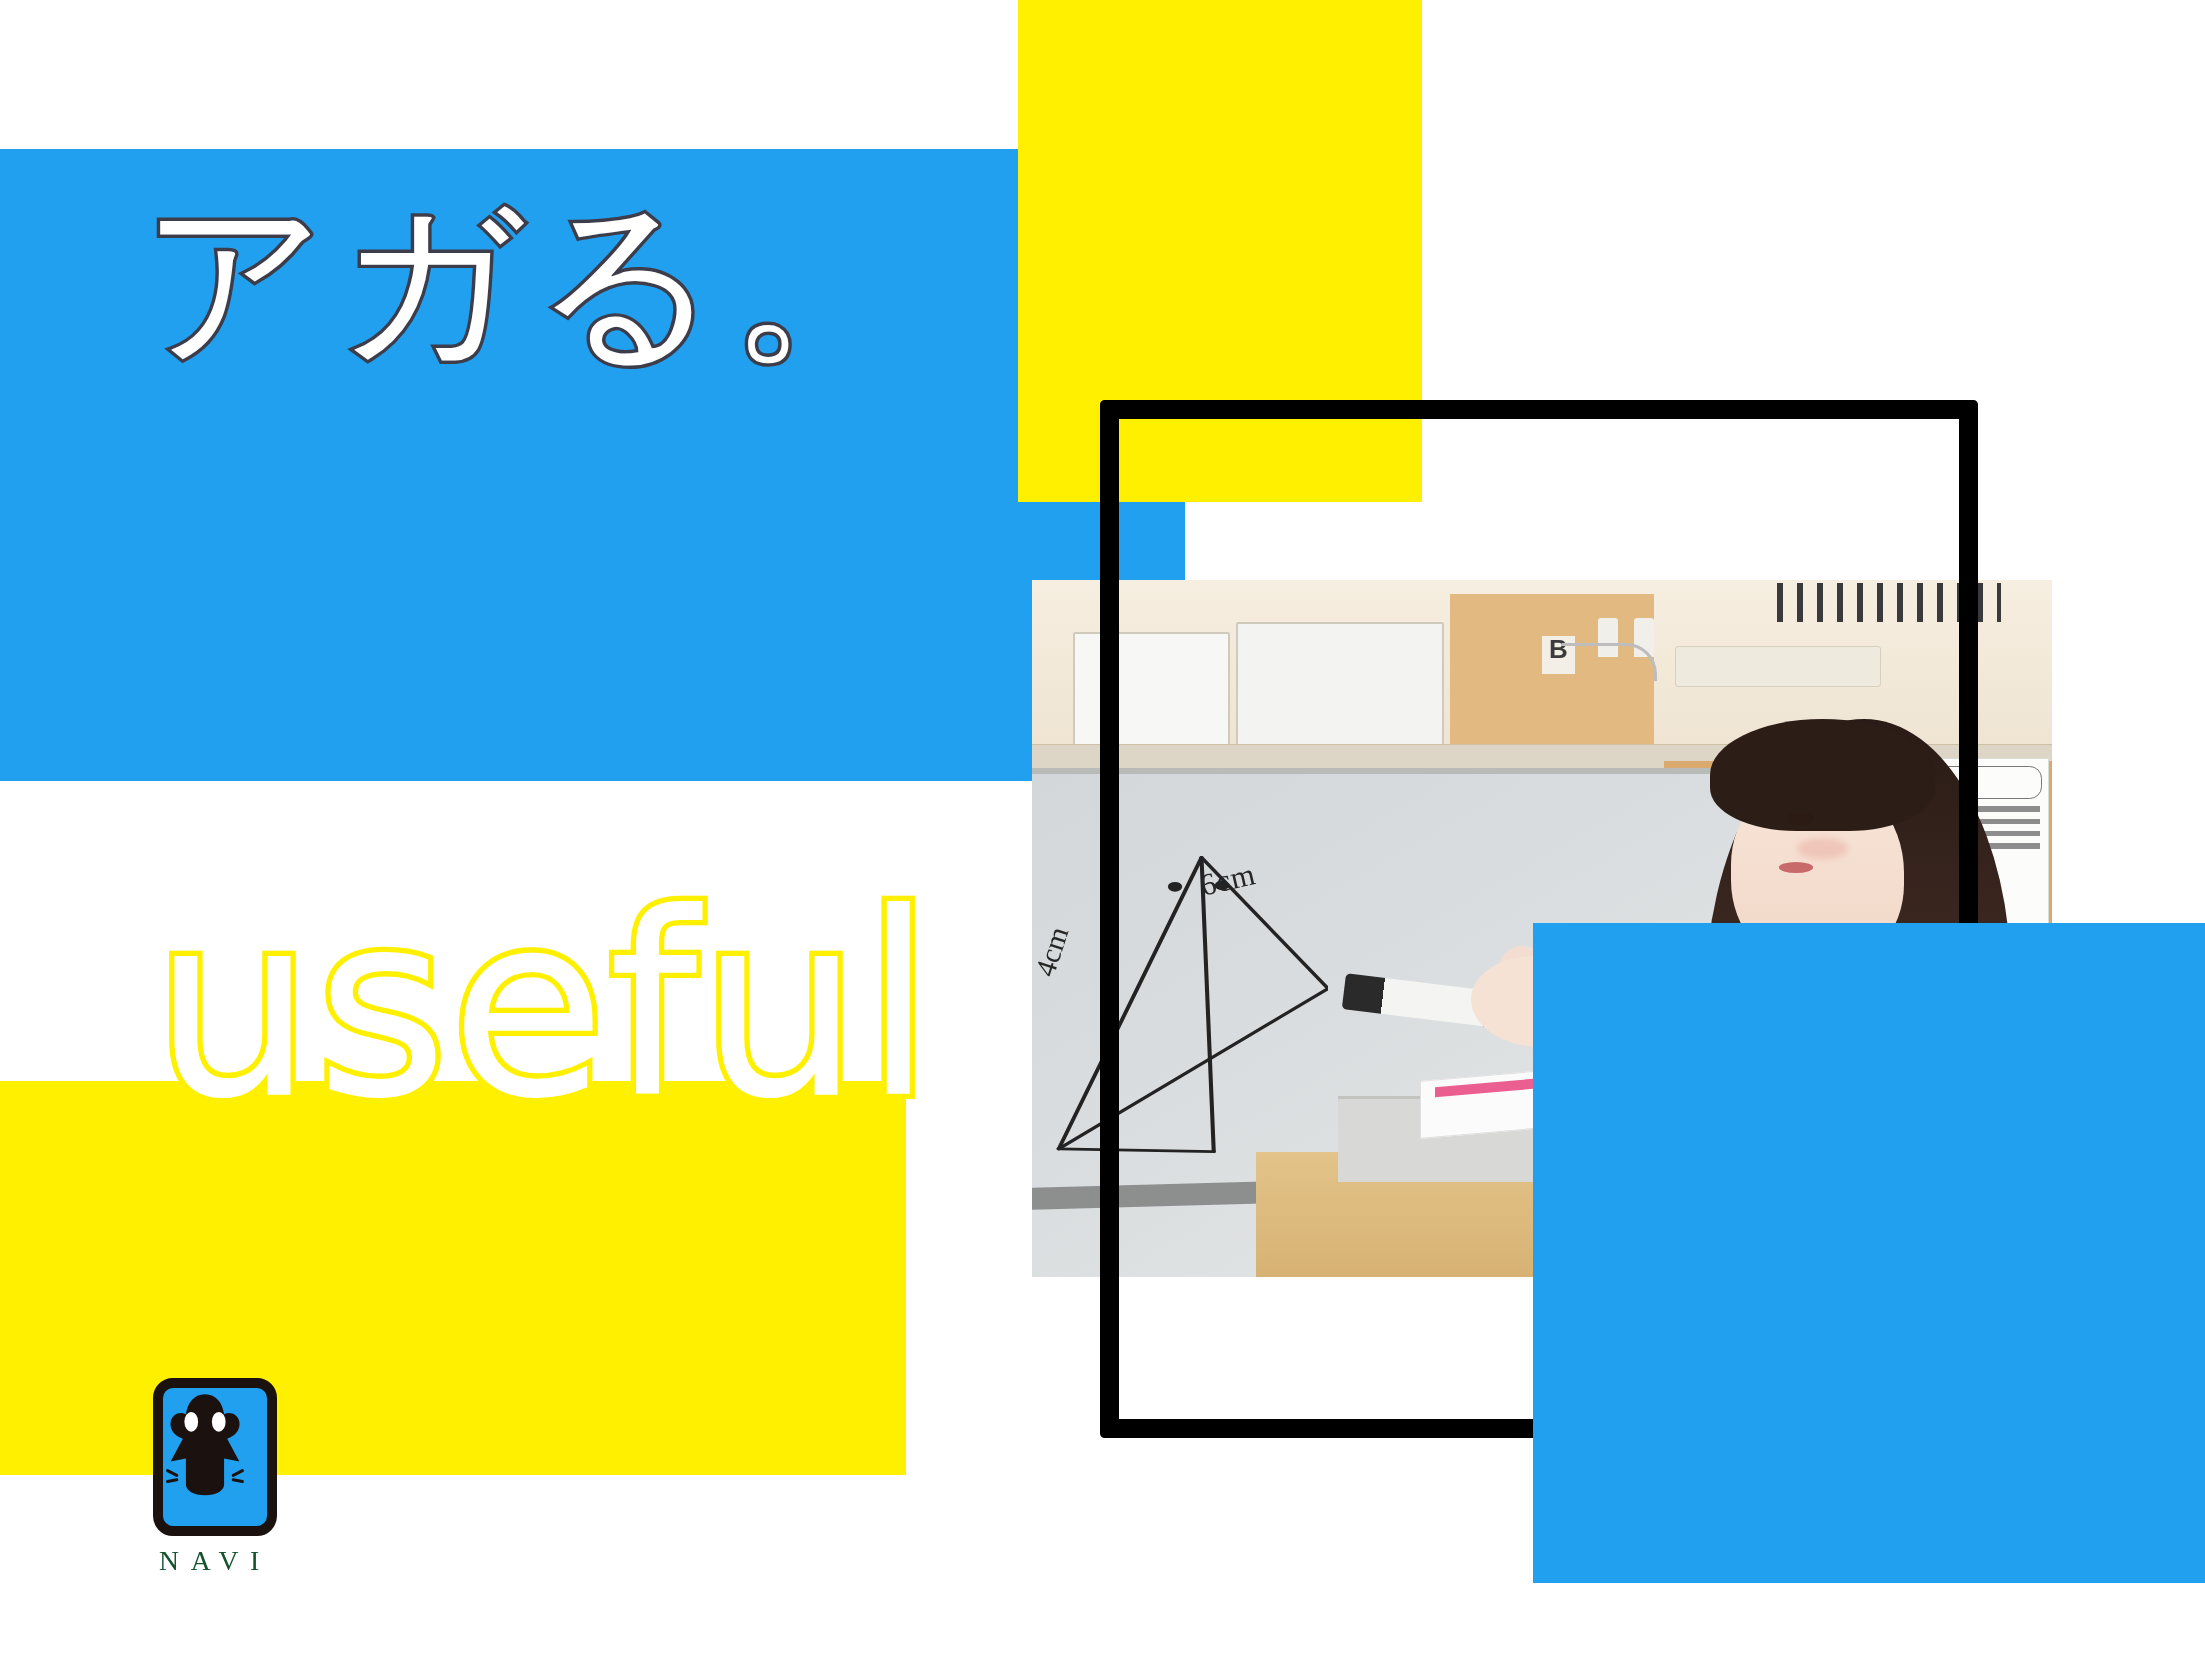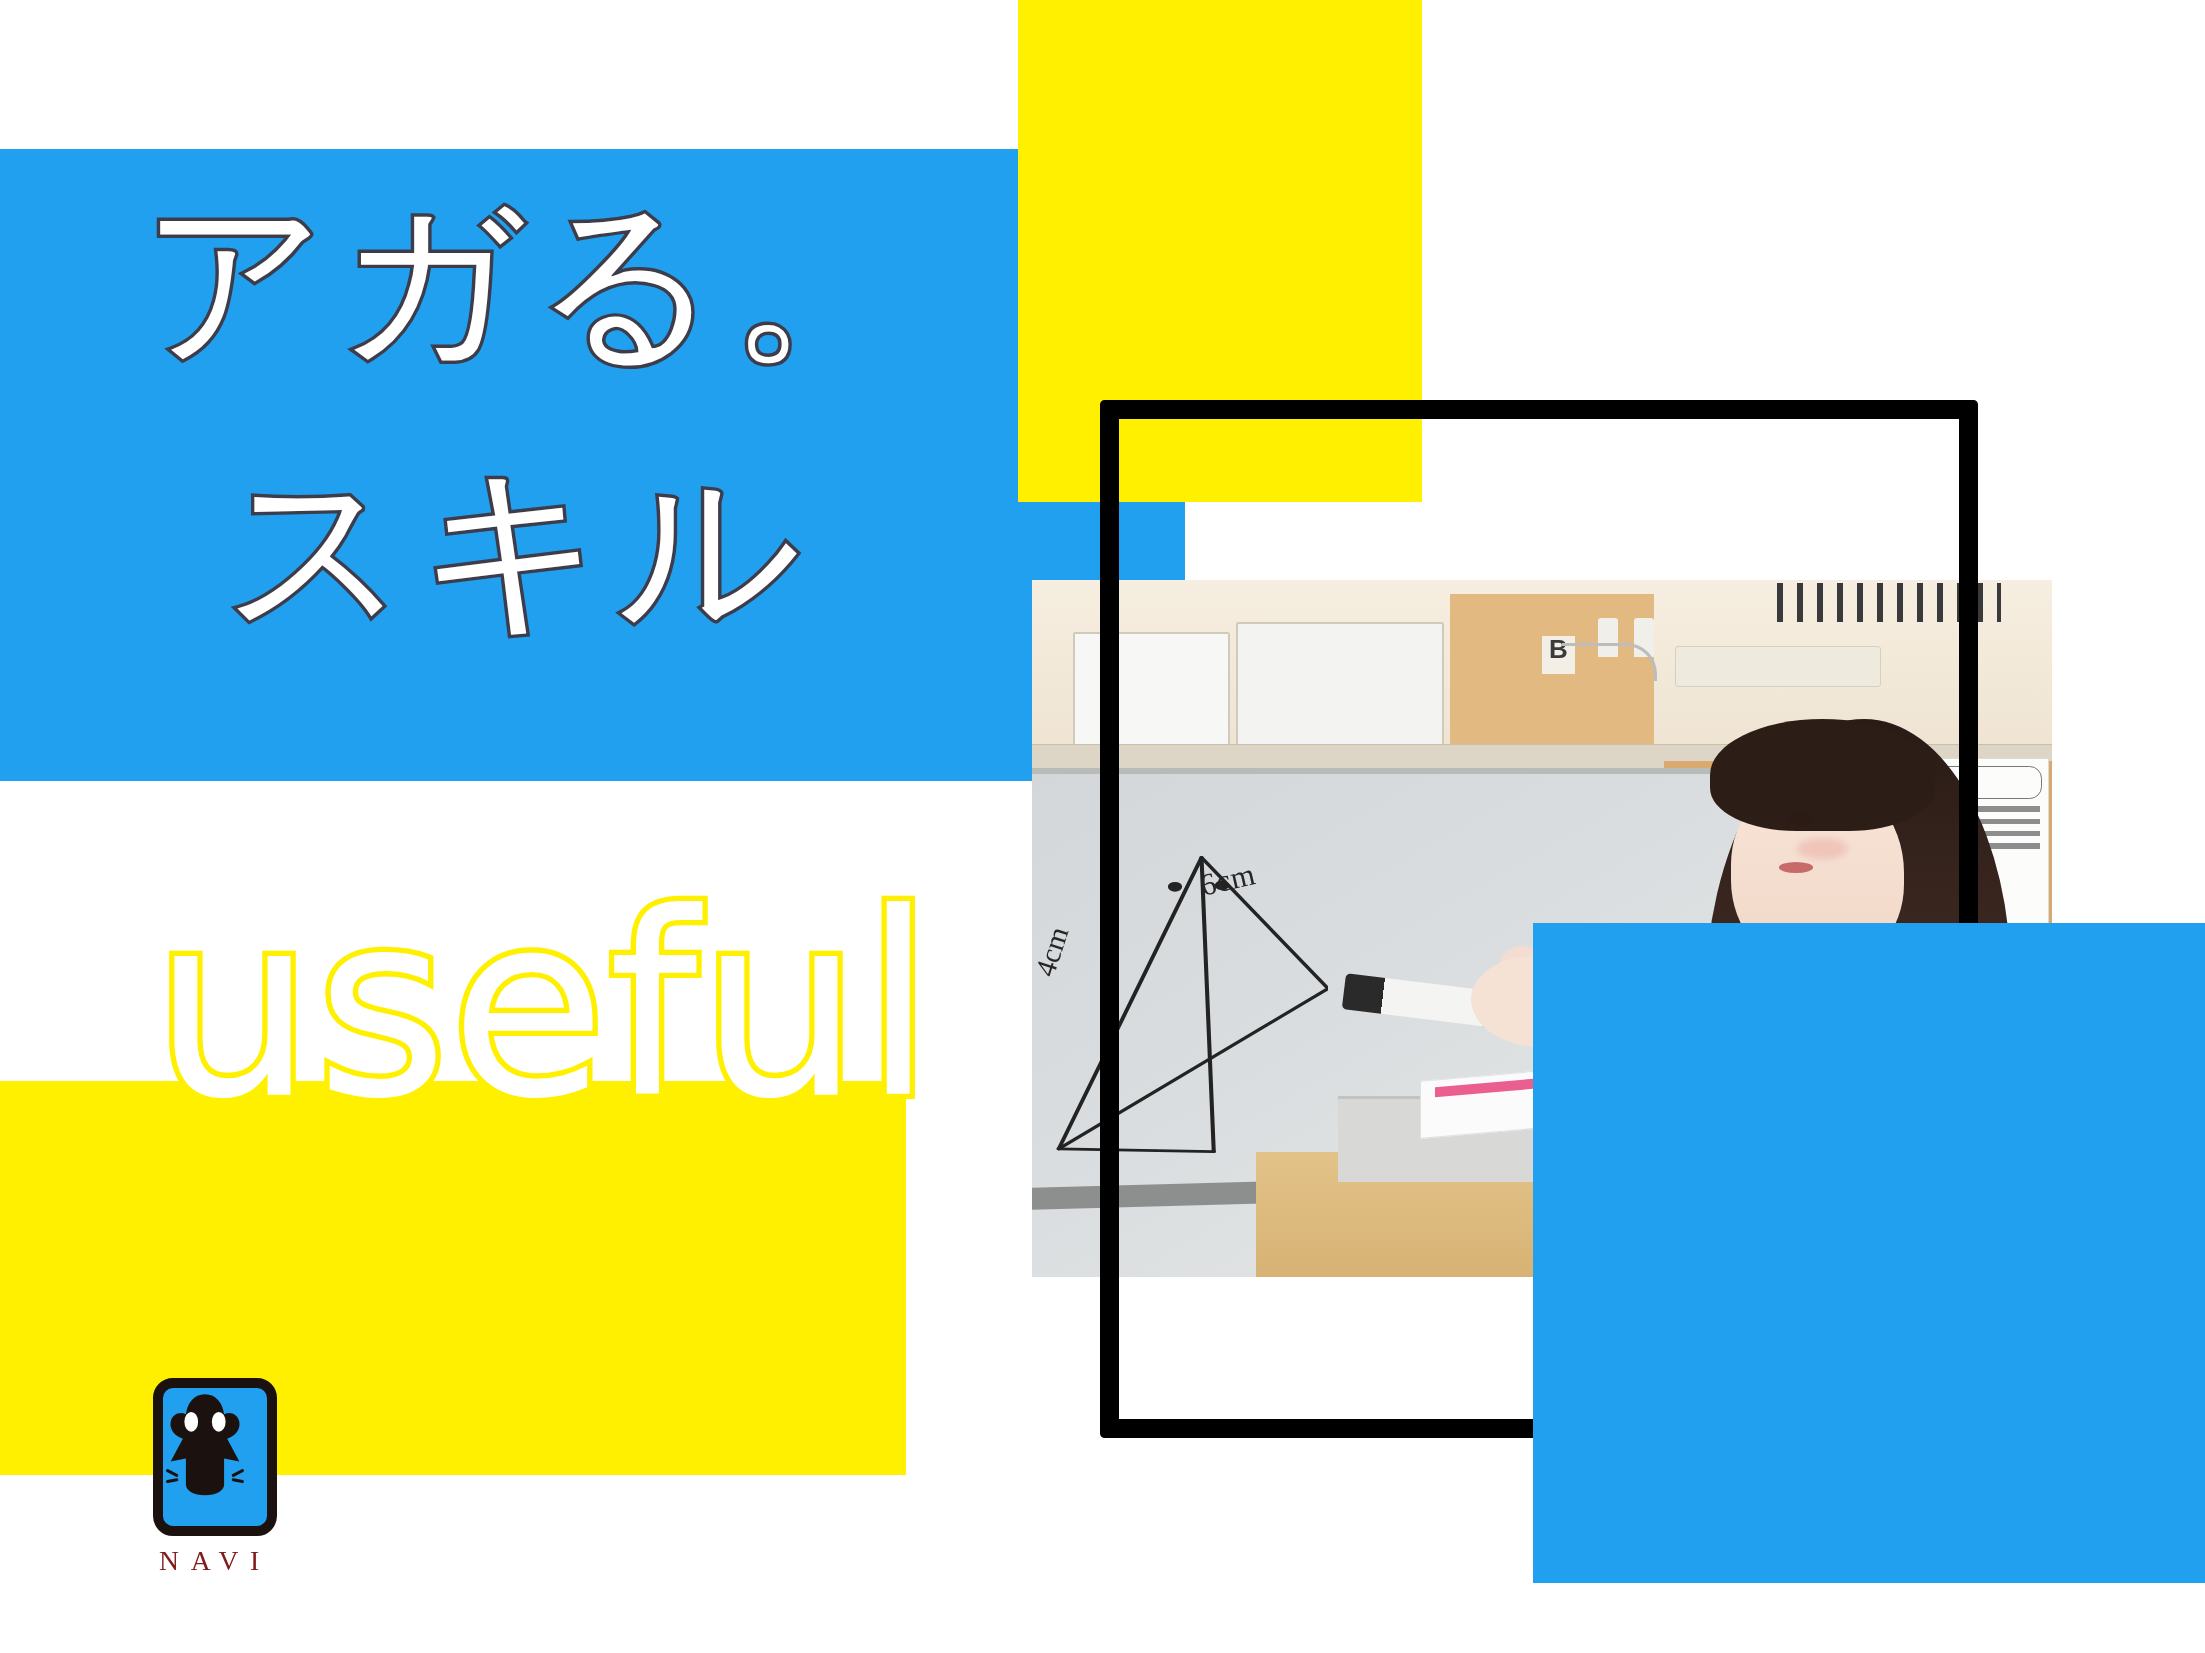--- a/index.html
+++ b/index.html
@@ -271,21 +271,21 @@
     border: 10px solid #1b120f;
     border-radius: 20px;
     background: #22a0f0;
     position: relative;
     overflow: hidden;
   }
   #logo-navi-word {
     margin-top: 9.2px;
     font-size: 27.6px;
     letter-spacing: 0.42em;
-    color: #7f1d1d;
+    color: #14532d;
     font-family: "Liberation Serif", serif;
   }
   #logo-wordmark {
     font-size: 98px;
     line-height: 1;
     color: #1b120f;
     font-family: "DejaVu Sans", "Liberation Sans", sans-serif;
     font-weight: 700;
     letter-spacing: -0.02em;
     margin-top: 10.7px;
@@ -297,21 +297,20 @@
 
 <div id="stage">
 
   <div class="block" id="block-blue-main"></div>
   <div class="block" id="block-yellow-top"></div>
   <div class="block" id="block-yellow-bot"></div>
   <div class="block" id="block-blue-right"></div>
 
   <h1 class="outline-jp" id="headline-line1">アガる。</h1>
 
-  <h1 class="outline-jp" id="headline-line2">スキル</h1>
 
   <div id="headline-useful">useful</div>
 
   <div id="photo-wrap">
     <div id="photo">
 
       <div class="ph" id="ph-wall"></div>
       <div class="ph" id="ph-miniboard-a"></div>
       <div class="ph" id="ph-miniboard-b"></div>
       <div class="ph" id="ph-corkpanel"></div>

